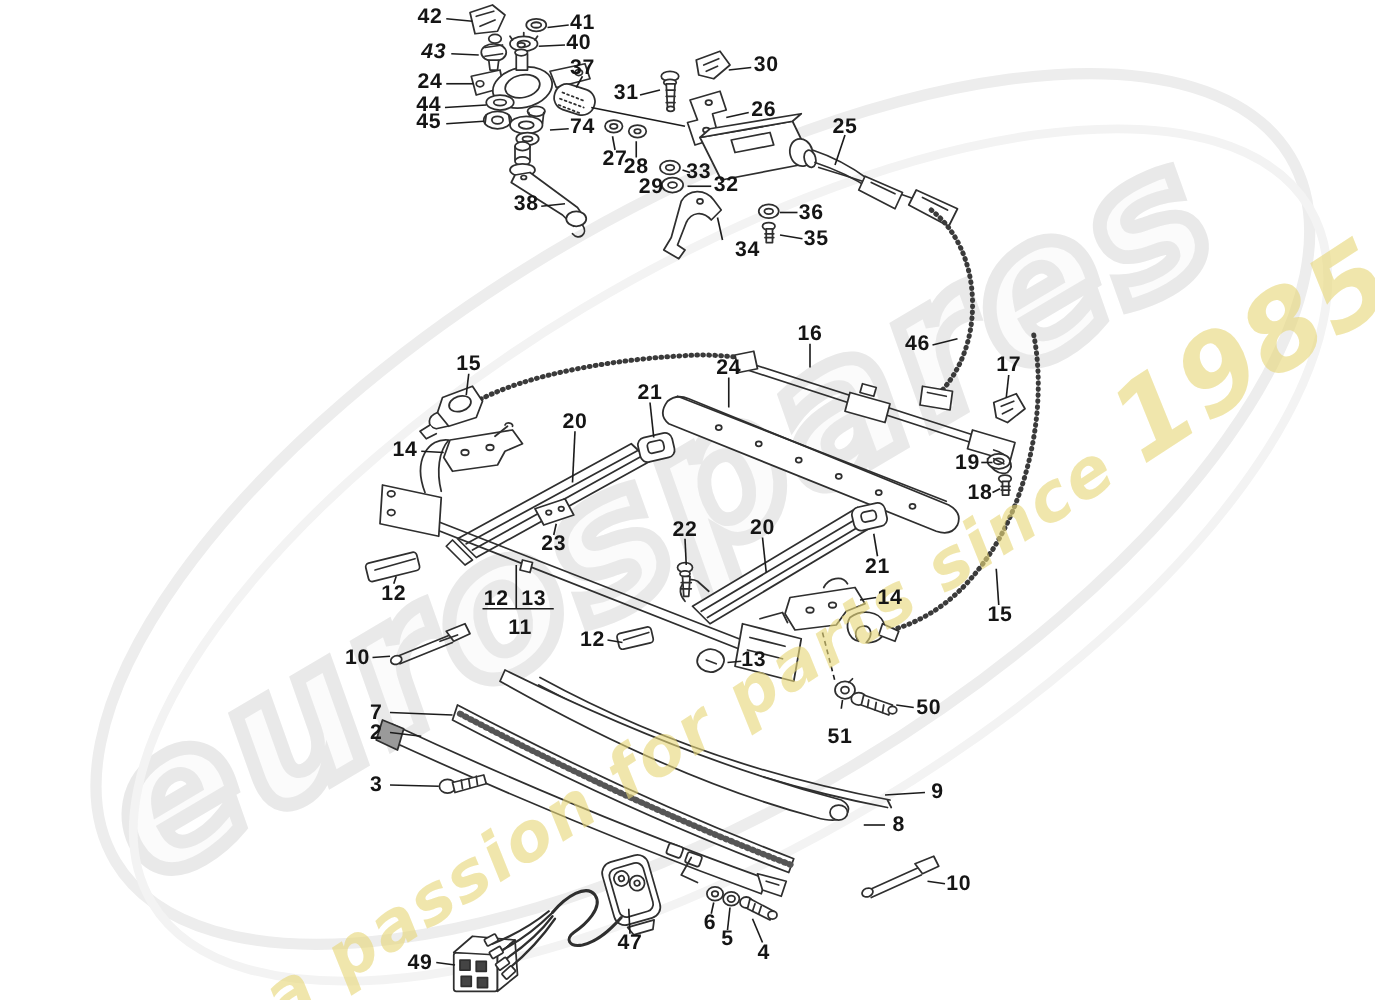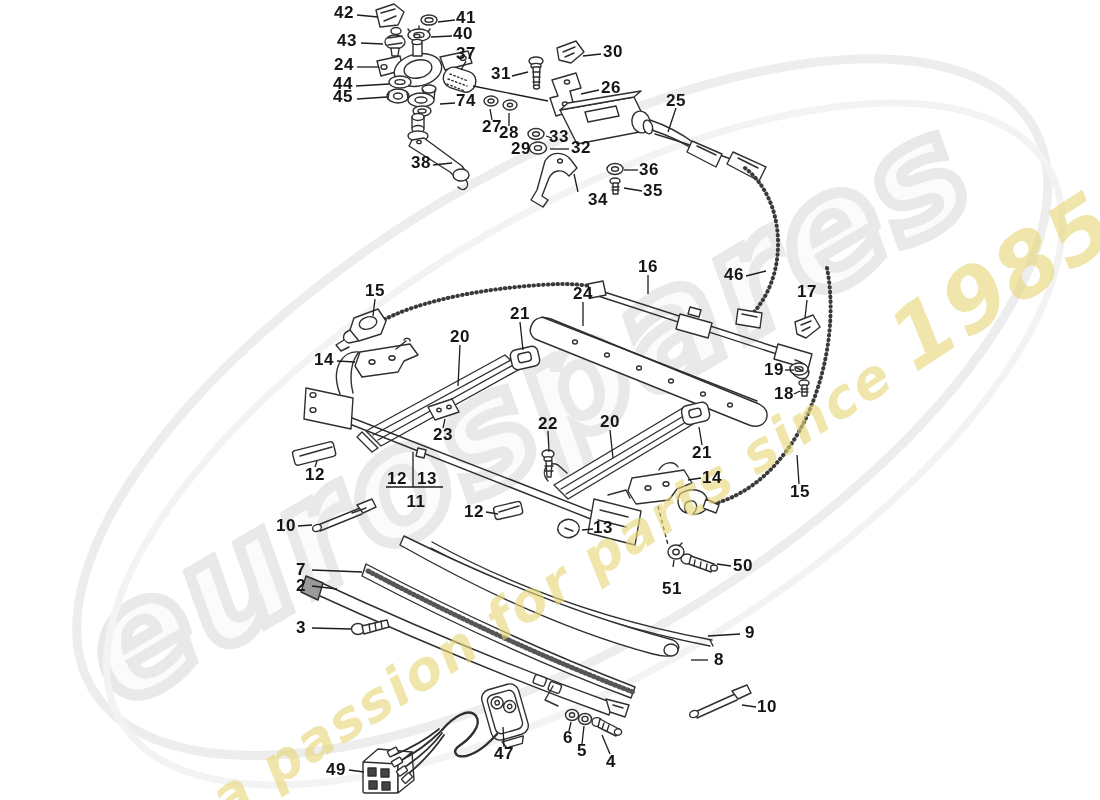--- a/index.html
+++ b/index.html
@@ -435,21 +435,21 @@
     </g>
   </svg>
 
   <div id="tagline" style="color: rgb(232, 216, 122);">
     <span>a passion for parts since </span><span class="year">1985</span>
   </div>
 
   <div id="callout-layer">
       <span class="callout" style="left: 344px; top: 13px;">42</span>
       <span class="callout" style="left: 466px; top: 18px;">41</span>
-      <span class="callout" style="left: 347px; top: 41px;">43</span>
+      <span class="callout" style="left: 347px; top: 41px; font-style: italic;">43</span>
       <span class="callout" style="left: 463px; top: 34px;">40</span>
       <span class="callout" style="left: 344px; top: 65px;">24</span>
       <span class="callout" style="left: 466px; top: 54px;">37</span>
       <span class="callout" style="left: 501px; top: 74px;">31</span>
       <span class="callout" style="left: 613px; top: 52px;">30</span>
       <span class="callout" style="left: 343px; top: 84px;">44</span>
       <span class="callout" style="left: 343px; top: 97px;">45</span>
       <span class="callout" style="left: 466px; top: 101px;">74</span>
       <span class="callout" style="left: 611px; top: 88px;">26</span>
       <span class="callout" style="left: 676px; top: 101px;">25</span>

